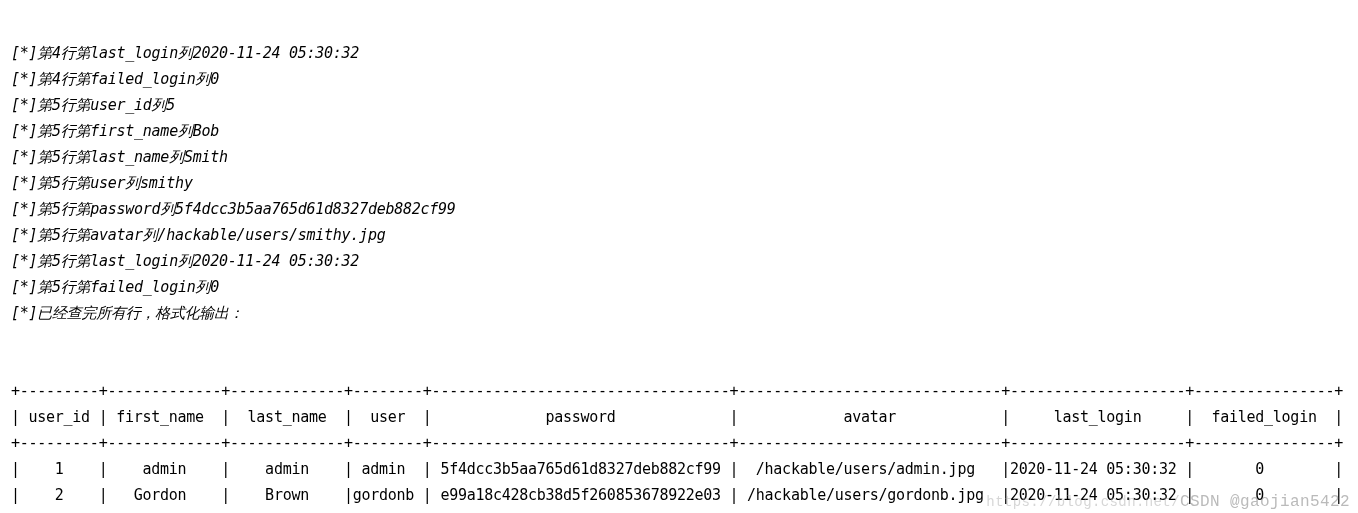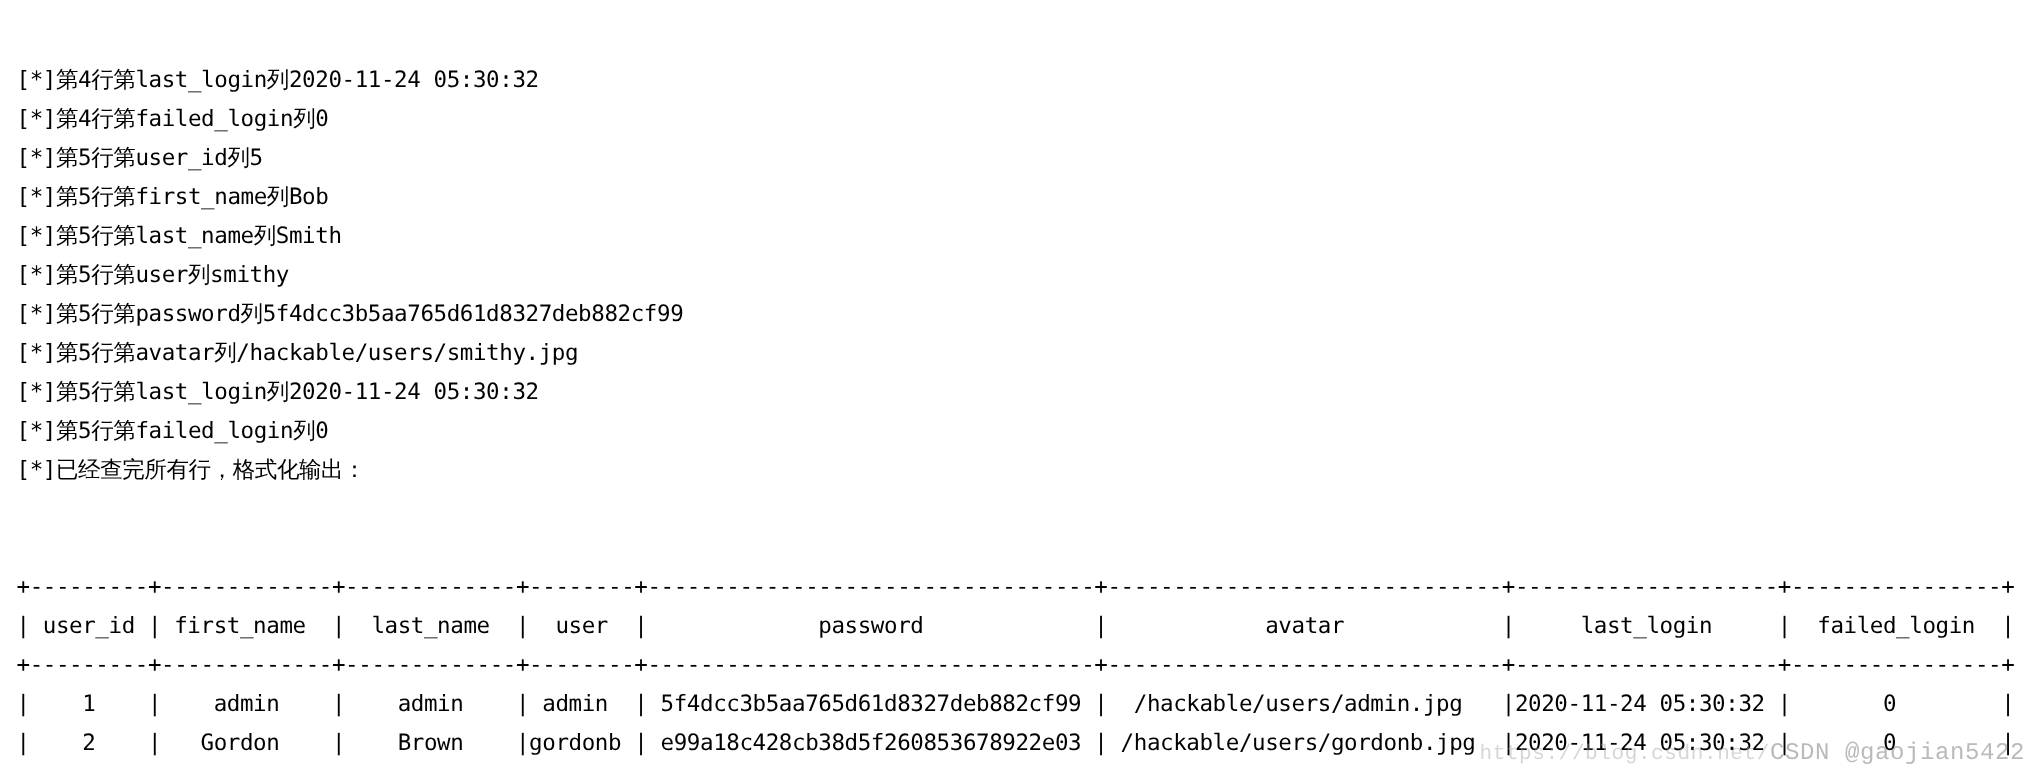--- a/index.html
+++ b/index.html
@@ -23,20 +23,21 @@
     line-height: 26px;
     white-space: pre;
     letter-spacing: 0px;
   }
   .log-line {
     white-space: pre;
     font-family: "DejaVu Sans Mono", "Liberation Mono", monospace;
     font-size: 15px;
     line-height: 26px;
     height: 26px;
+    font-style: italic;
   }
   .log-line .cjk {
     font-family: "DejaVu Sans", "Liberation Sans", sans-serif;
     font-size: 15px;
   }
   .tbl {
     white-space: pre;
     font-family: "DejaVu Sans Mono", "Liberation Mono", monospace;
     font-size: 15px;
     line-height: 26px;

